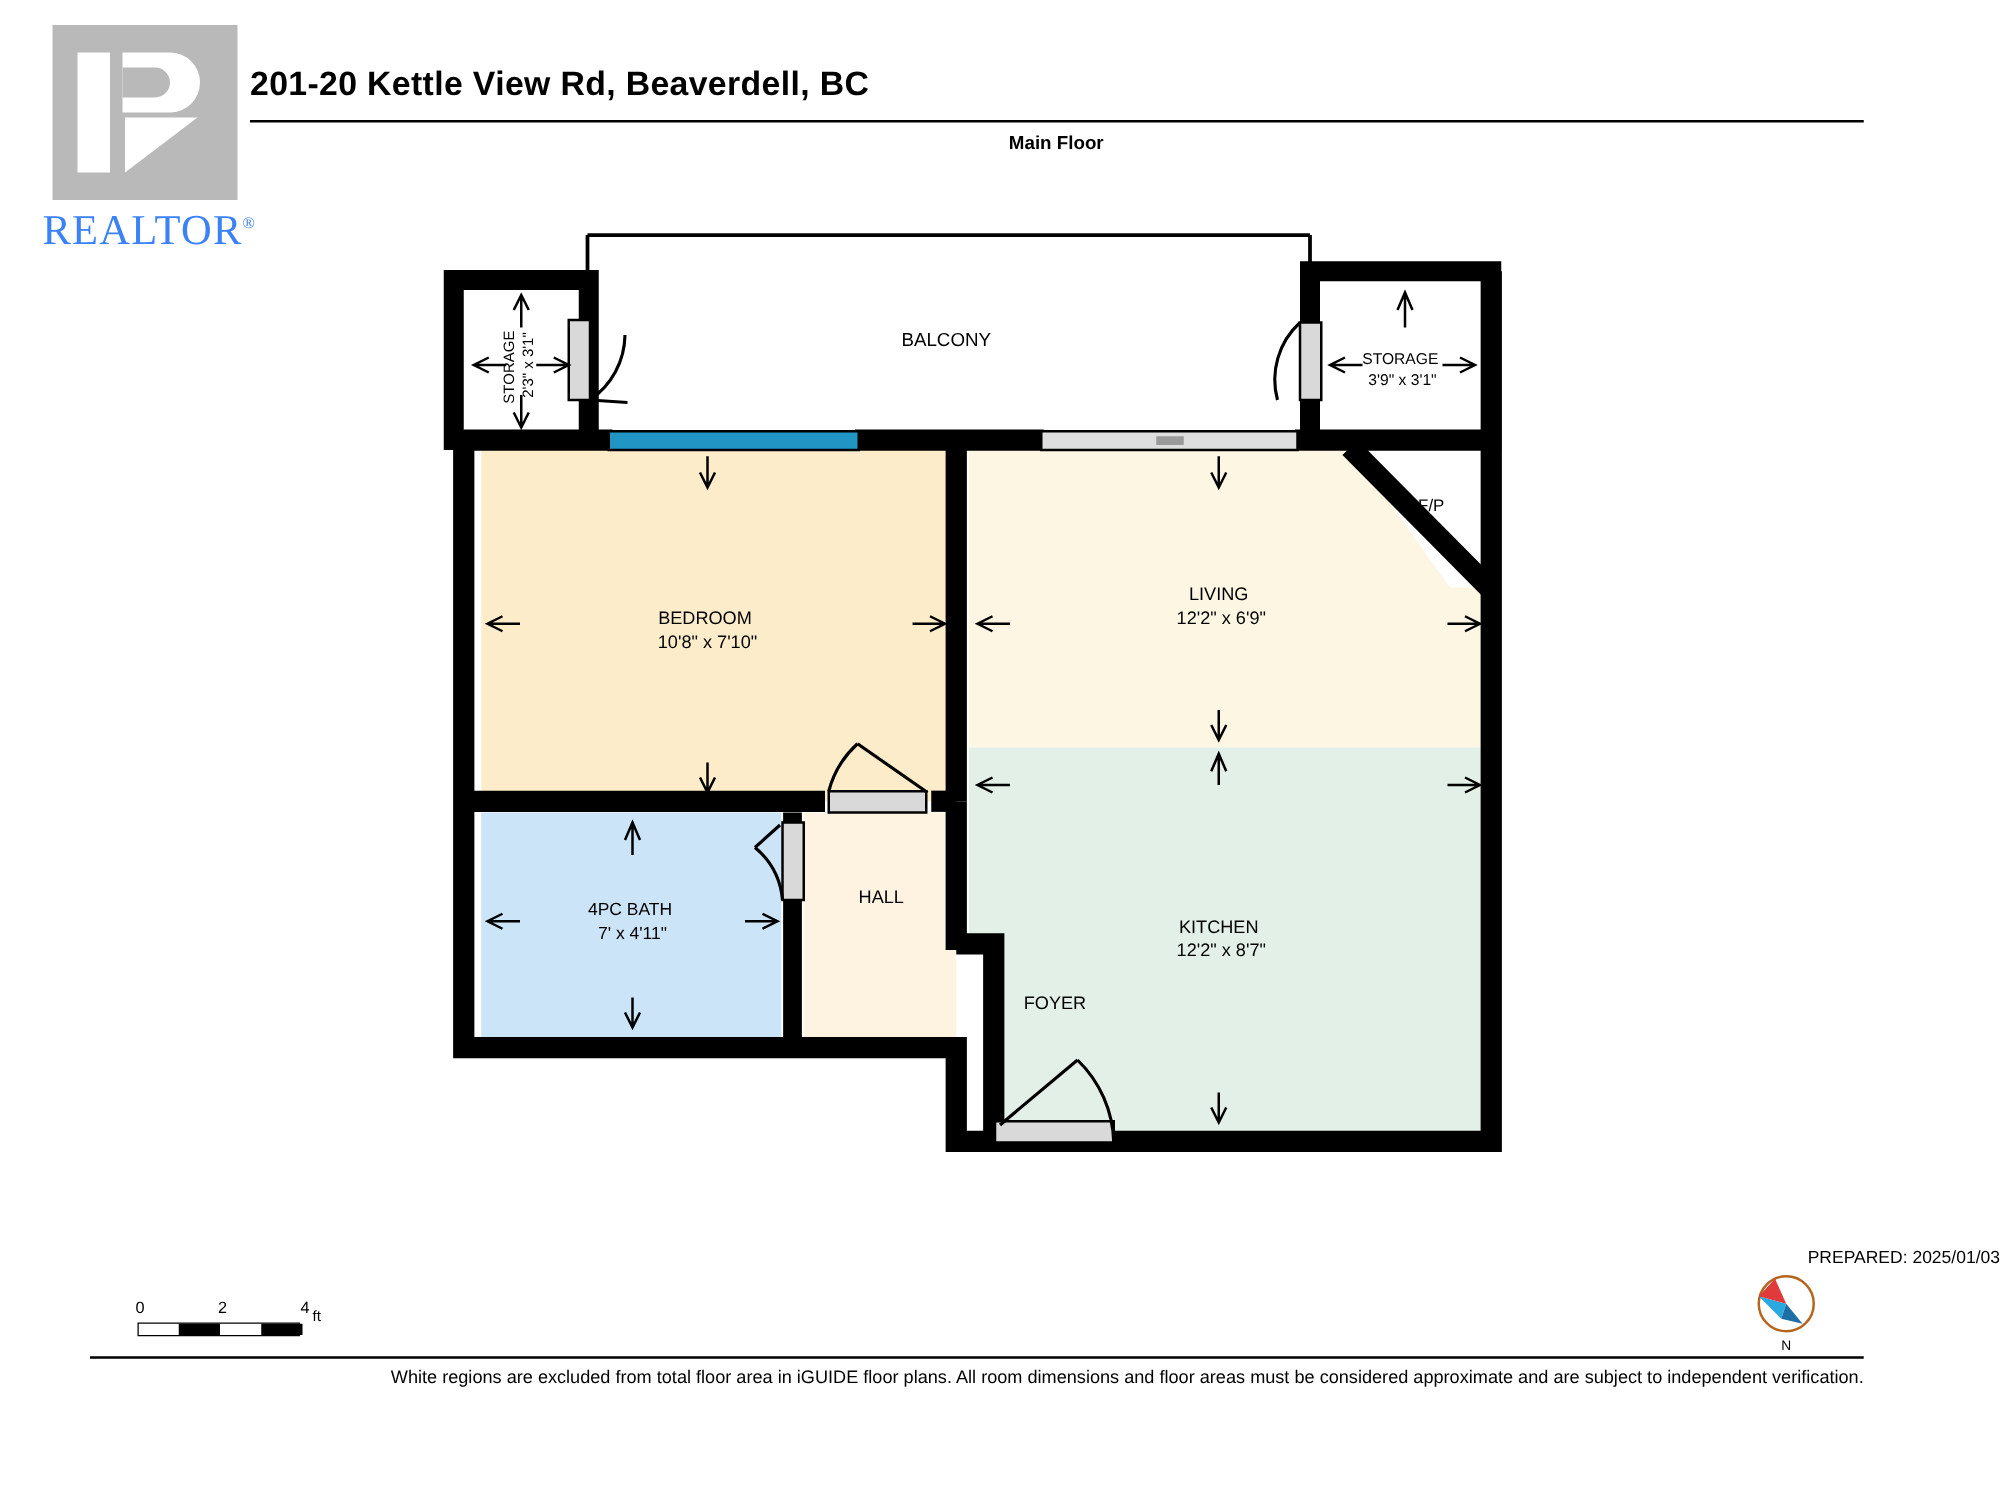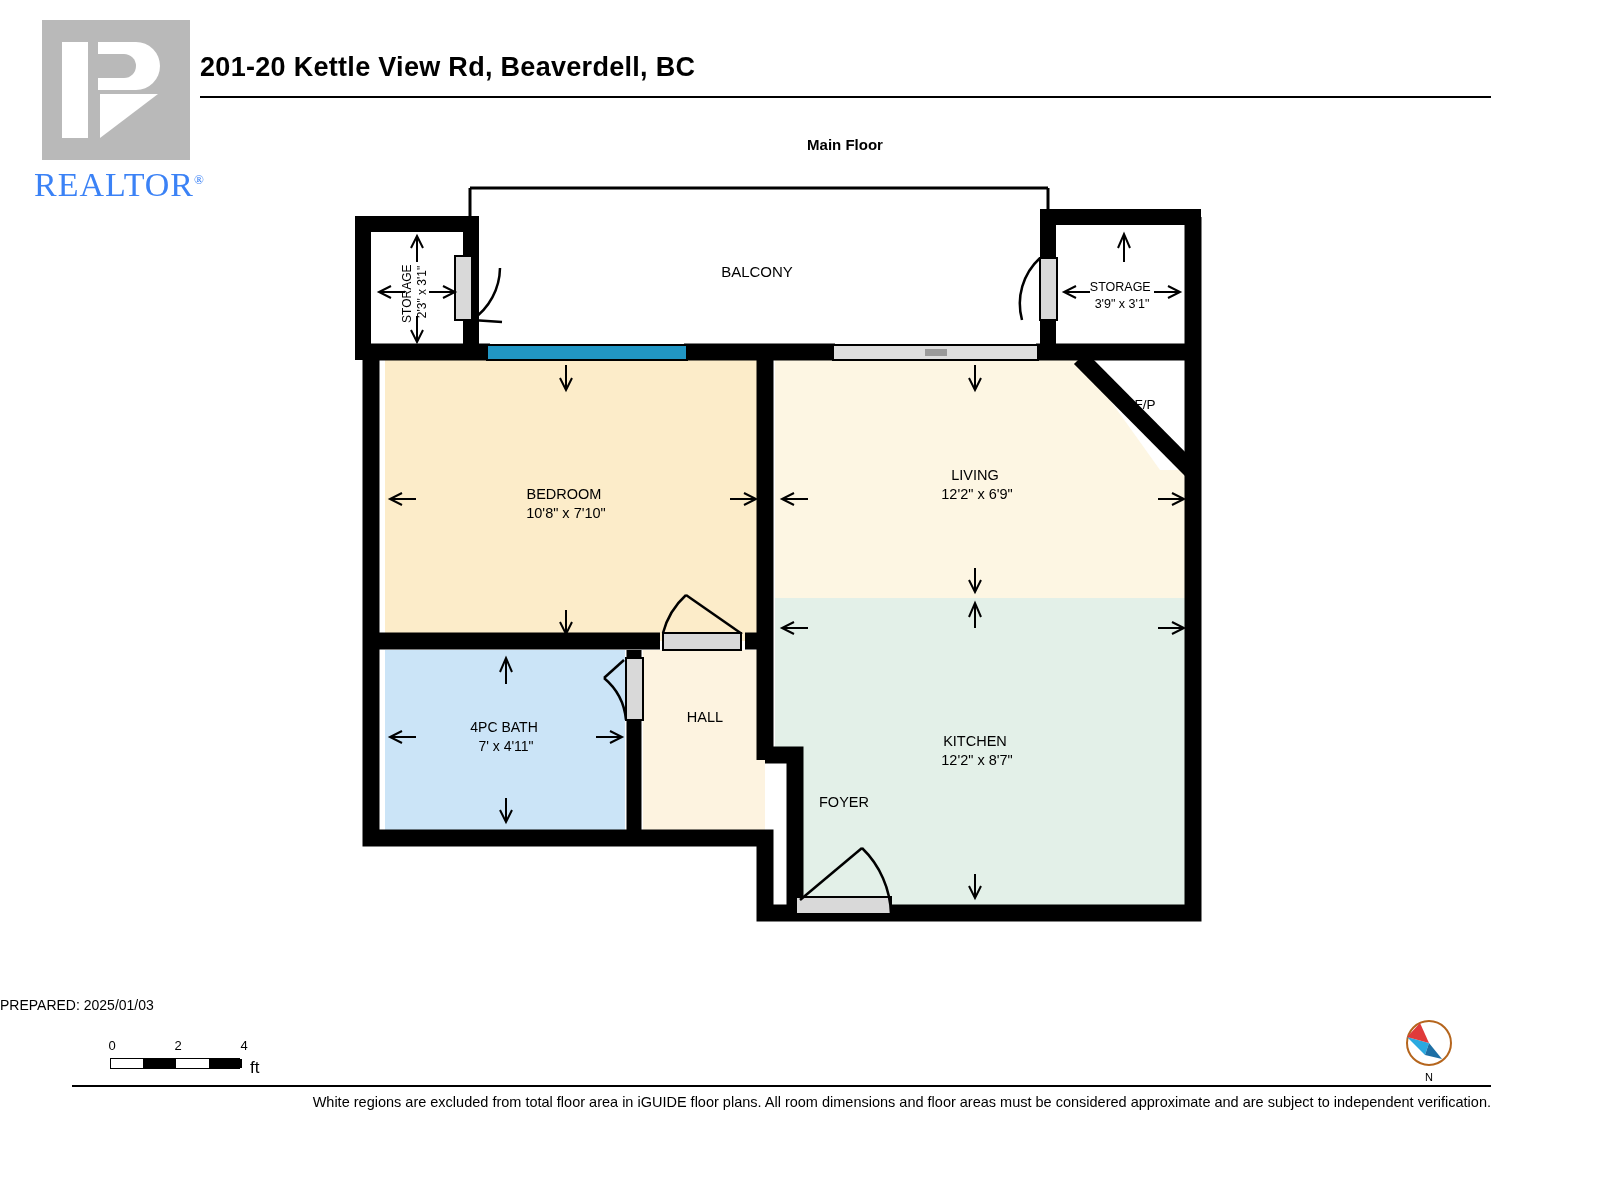--- a/index.html
+++ b/index.html
@@ -102,21 +102,20 @@
     background: #000;
   }
   #floor-label {
     position: absolute;
     left: 200px;
     top: 106px;
     width: 1290px;
     text-align: center;
     font-size: 15px;
     font-weight: bold;
-    margin-top: 30px;
   }
 
   
   #plan {
     position: absolute;
     left: 0;
     top: 0;
     width: 1600px;
     height: 1200px;
   }
@@ -153,30 +152,30 @@
   #scalebar .bar i {
     position: absolute;
     top: 0;
     height: 100%;
     background: #000;
     display: block;
   }
   #scalebar .unit {
     position: absolute;
     left: 150px;
-    top: 20px;
-    font-size: 17px;
+    top: 8px;
+    font-size: 12px;
   }
 
   #prepared {
     position: absolute;
     left: 0;
     top: 997px;
     width: 1600px;
-    text-align: left;
+    text-align: right;
     font-size: 14px;
   }
 
   #compass {
     position: absolute;
     left: 1398px;
     top: 1015px;
     width: 62px;
     height: 74px;
   }

